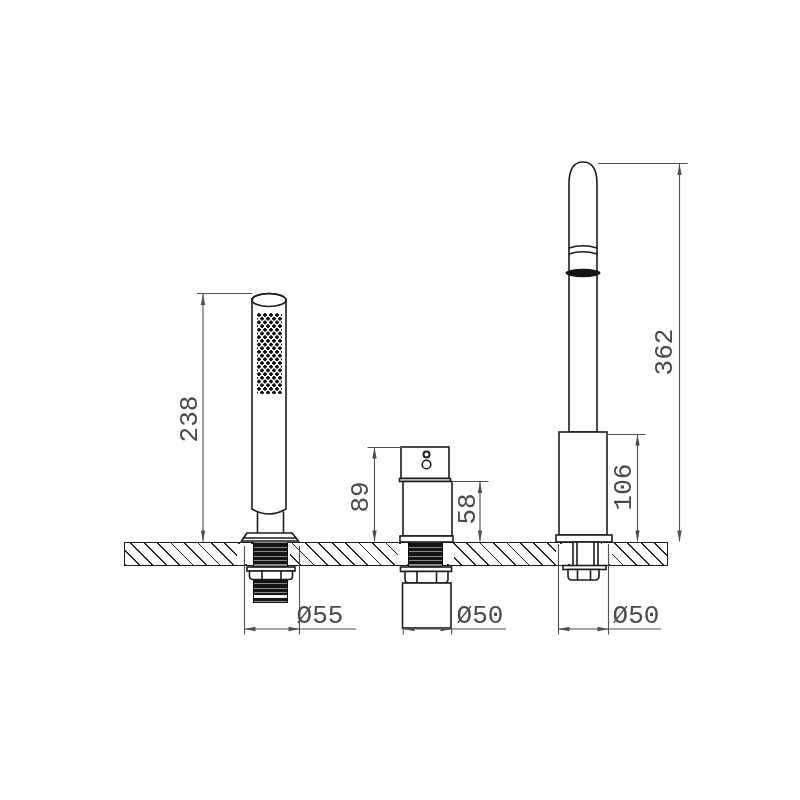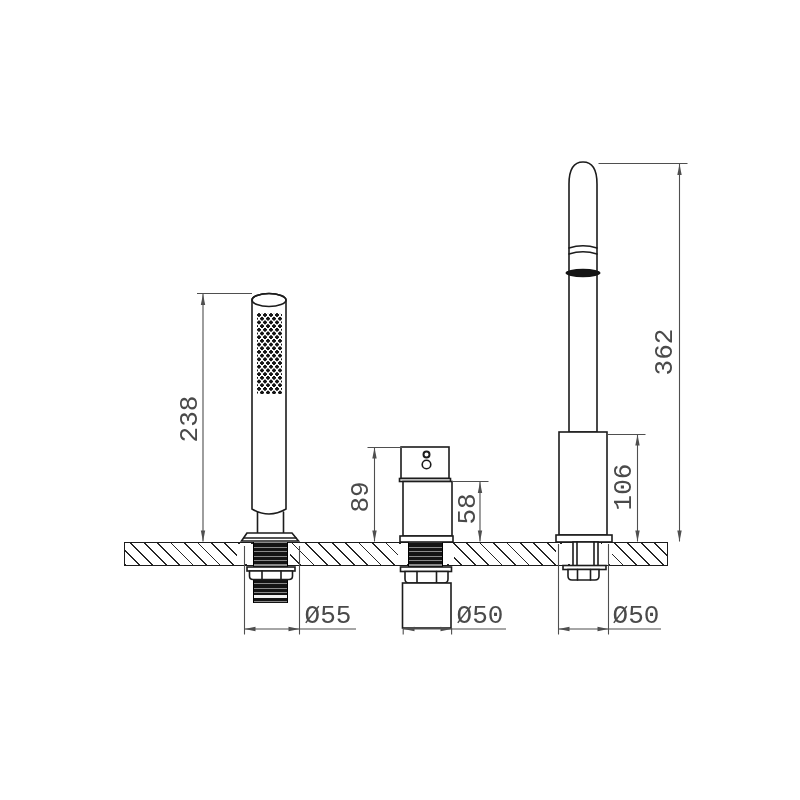--- a/index.html
+++ b/index.html
@@ -46,21 +46,21 @@
   .dim-label{
     position:absolute;z-index:6;width:64px;height:28px;line-height:28px;
     text-align:center;font-size:26px;color:#4a4a4a;white-space:nowrap;
   }
   .vert{transform:rotate(-90deg);}
   #lbl-238{left:158px;top:405px;}
   #lbl-89{left:329px;top:483px;}
   #lbl-58{left:436px;top:495px;}
   #lbl-106{left:592px;top:473px;}
   #lbl-362{left:633px;top:338px;}
-  #lbl-d55{left:296px;top:602px;}
+  #lbl-d55{left:288px;top:602px;}
   #lbl-d50m{left:448px;top:602px;}
   #lbl-d50r{left:604px;top:602px;}
 </style>
 </head>
 <body>
 
 <div id="canvas">
 
   <div class="deck"></div>
   <div class="deck-gap" id="gap-left"></div>

